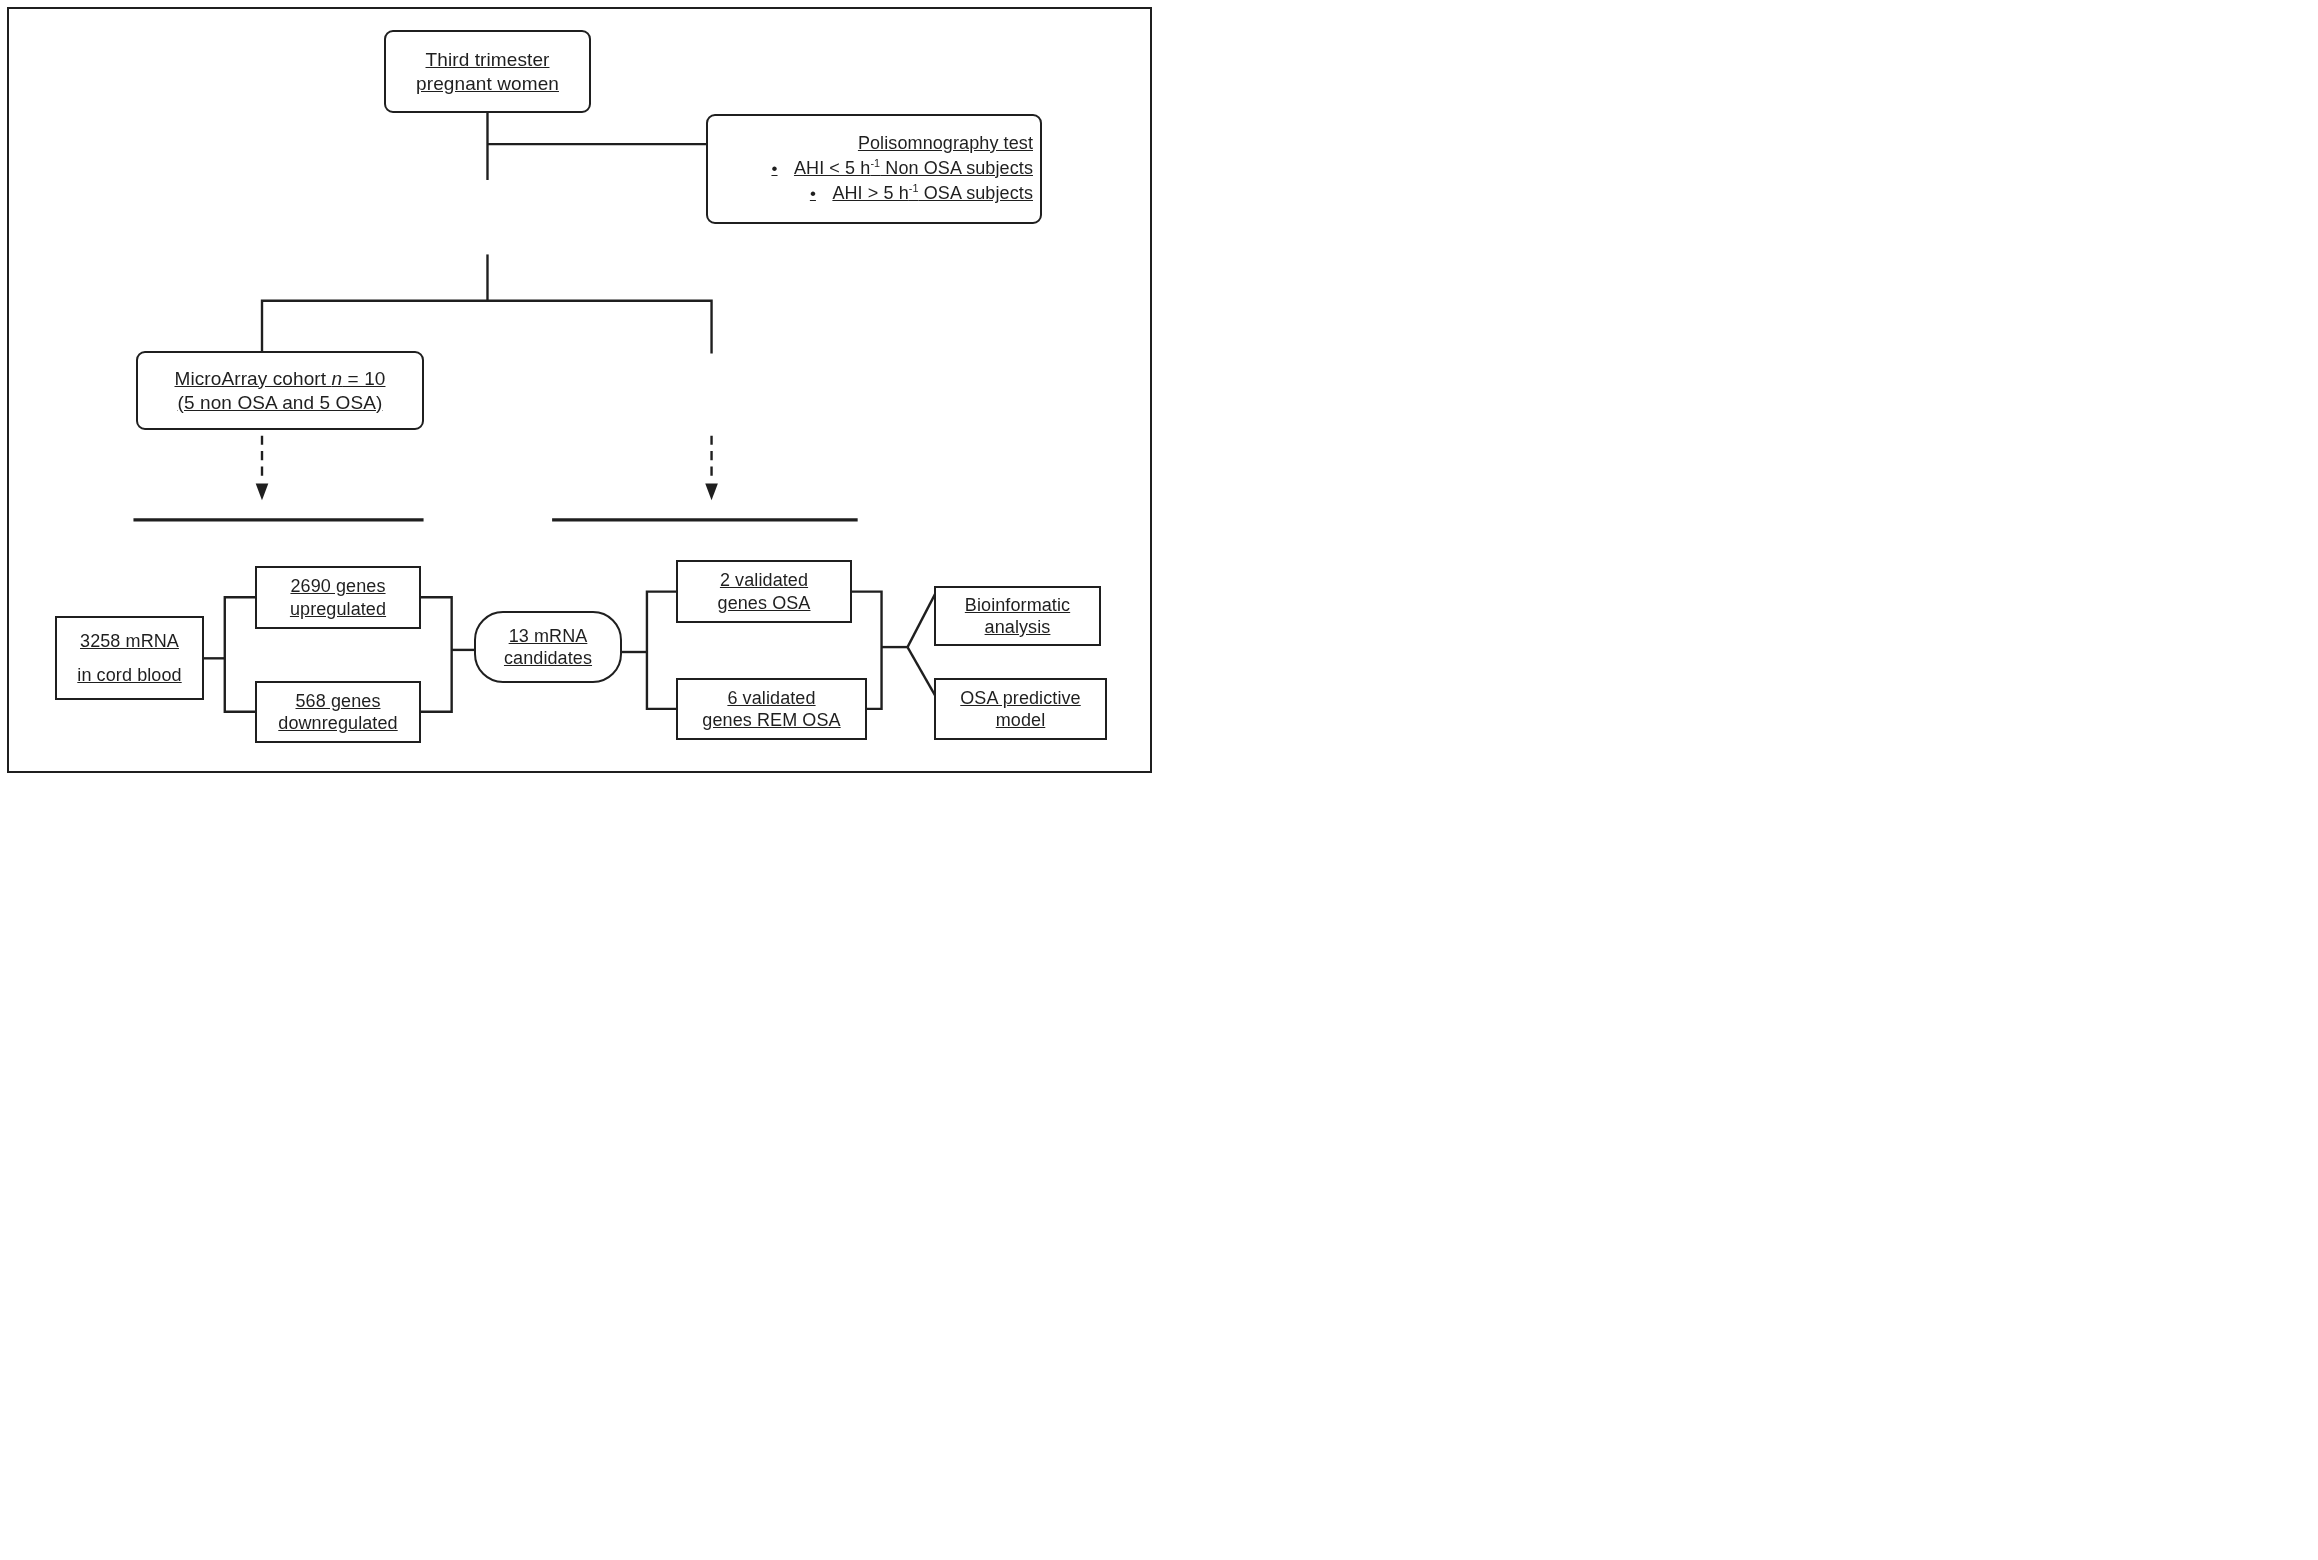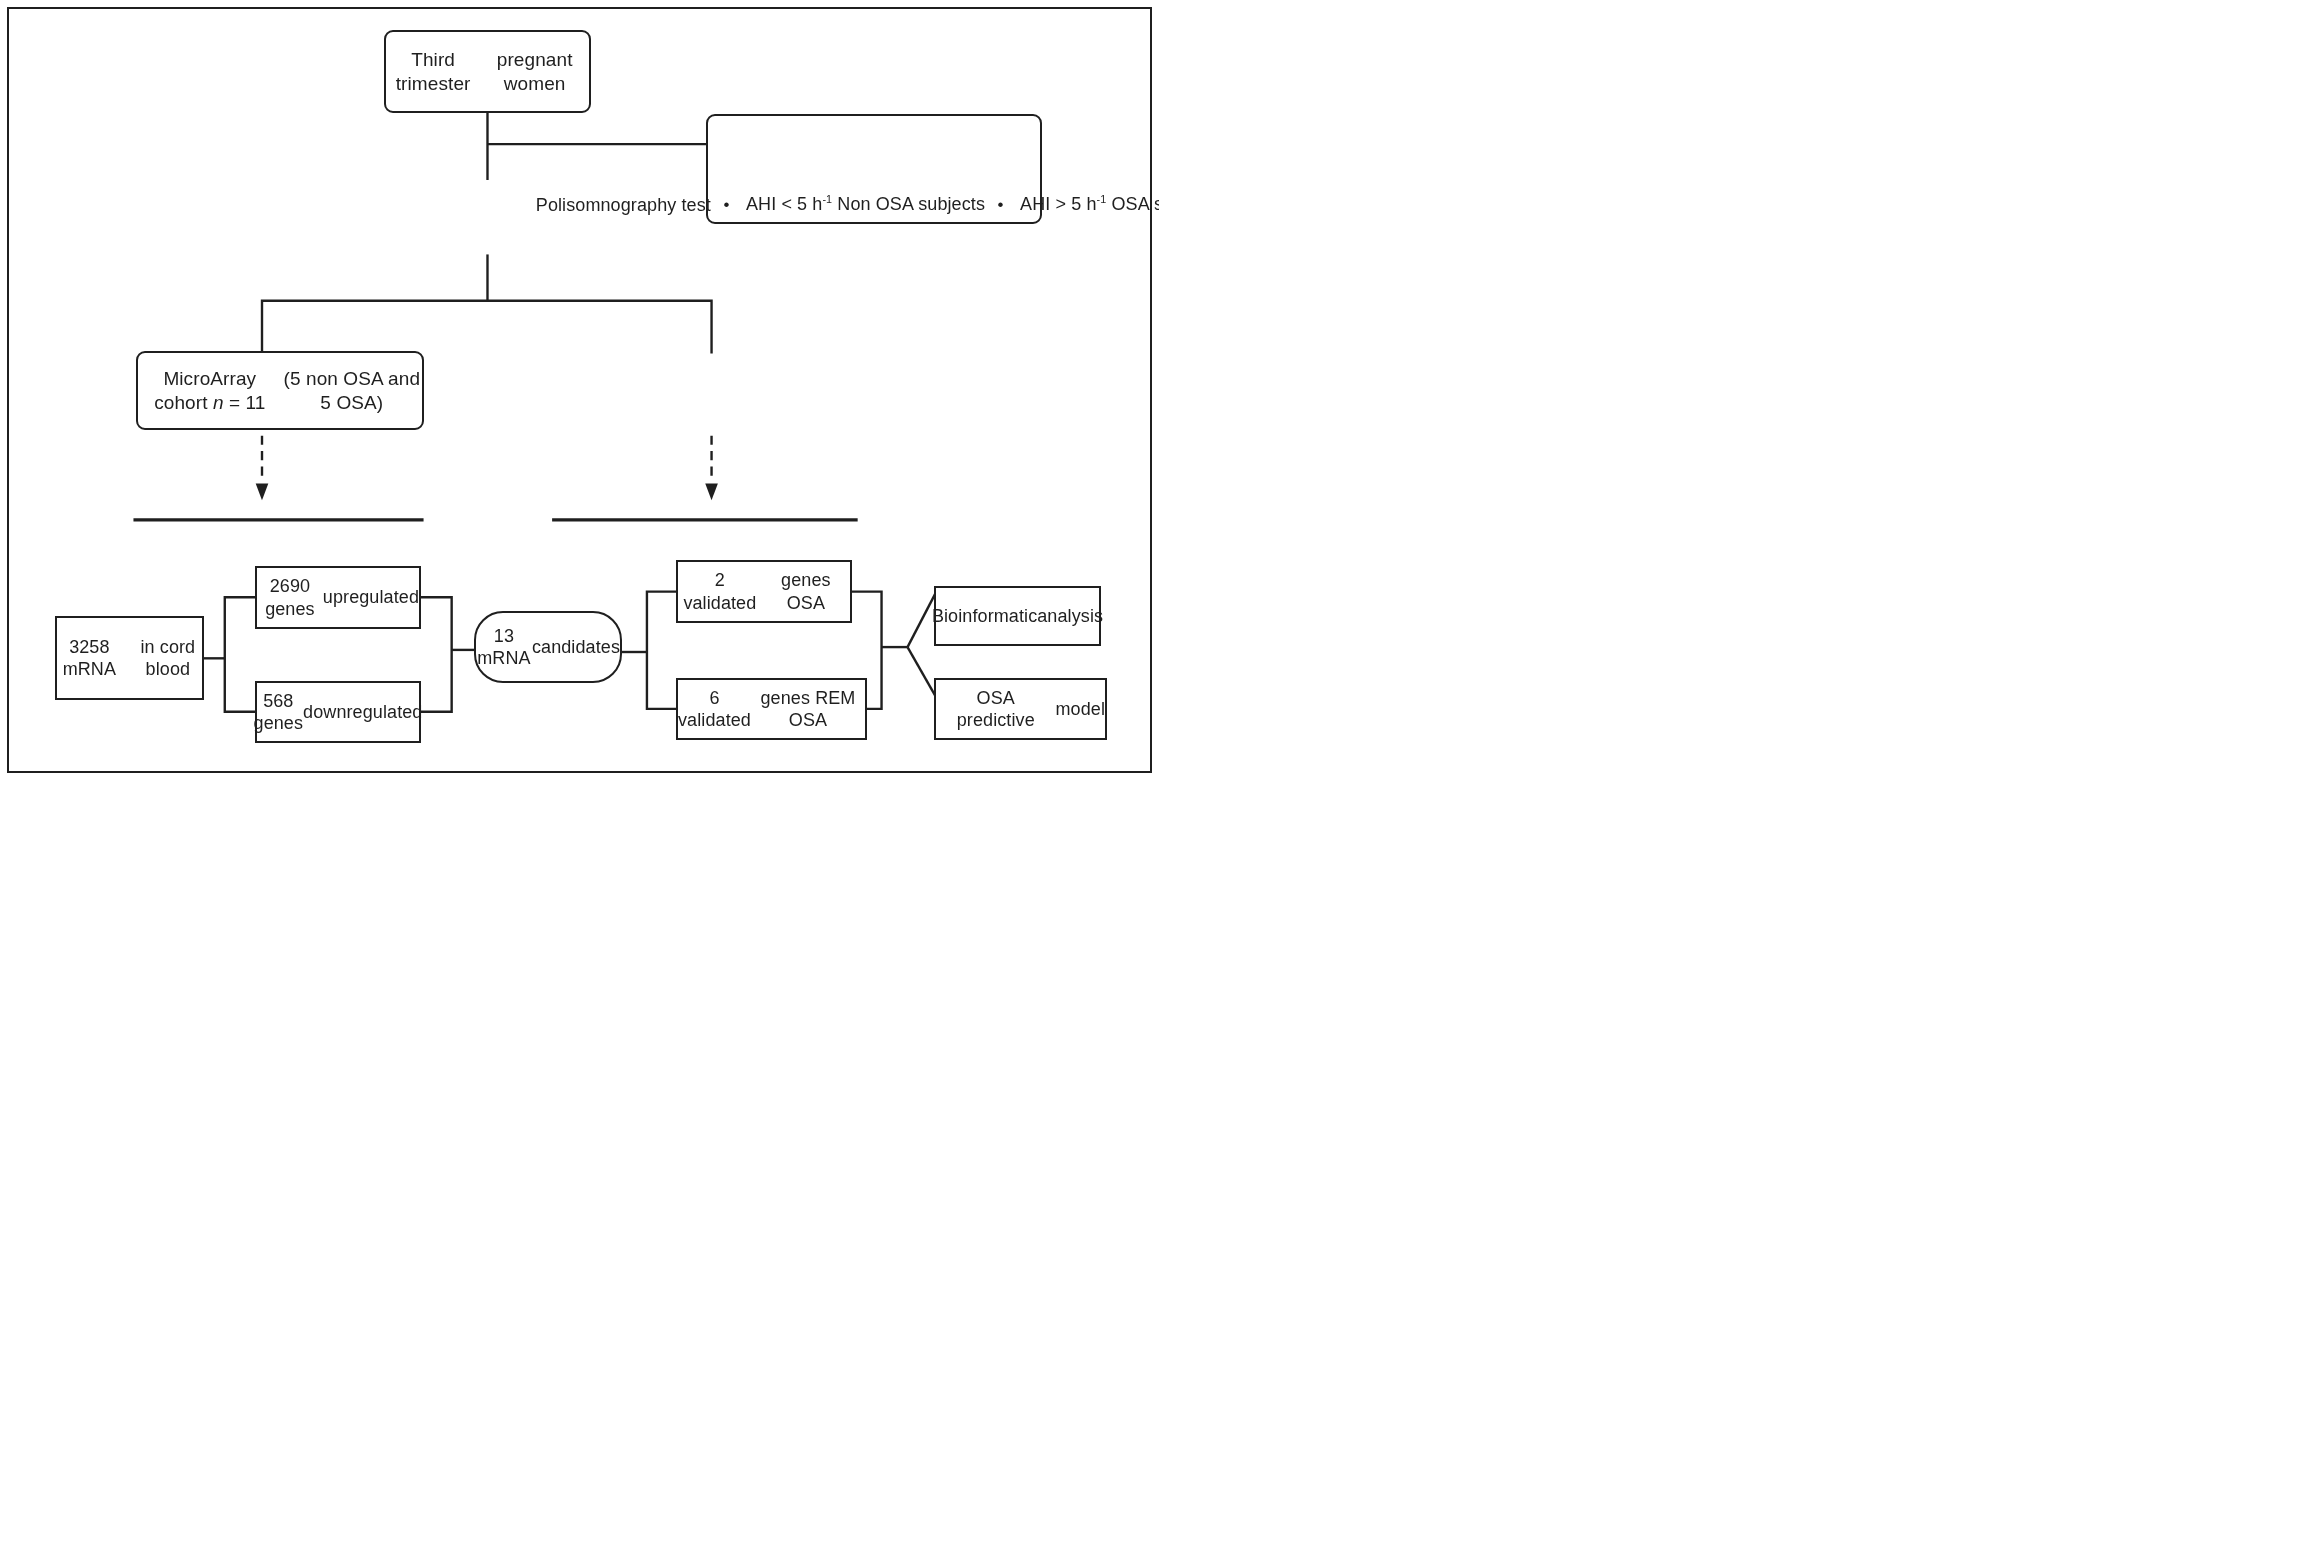--- a/index.html
+++ b/index.html
@@ -16,23 +16,23 @@
     position:absolute;left:7px;top:7px;right:7px;bottom:7px;
     border:2.8px solid var(--ink);pointer-events:none;background:transparent;
   }
   svg.wires{position:absolute;left:0;top:0;width:1159px;height:780px;}
   svg.wires path{fill:none;stroke:var(--ink);stroke-width:3.4;}
   svg.wires path.thick{stroke-width:4.6;}
   svg.wires path.dash{stroke-dasharray:13 9;}
   svg.wires polygon{fill:var(--ink);stroke:none;}
   .box{
     position:absolute;box-sizing:border-box;background:var(--paper);
-    border:2.8px solid var(--ink);display:flex;flex-direction:row;
+    border:2.8px solid var(--ink);display:flex;flex-direction:column;
     align-items:center;justify-content:center;text-align:center;
-    font-size:19px;line-height:24px;letter-spacing:0.1px;
+    font-size:19px;line-height:24px;letter-spacing:0.1px;text-decoration:underline;
   }
   .box.rounded{border-radius:9px;}
   .box.square{border-width:2.4px;border-radius:0;font-size:18px;line-height:22.5px;}
   .it{font-style:italic;}
   sup.exp{font-size:60%;line-height:0;vertical-align:super;}
   
   .box.psg{align-items:flex-end;justify-content:center;text-align:left;
     padding:4.2px 7px 4.2px 15.5px;font-size:18px;line-height:24.6px;}
   .psg-title{white-space:nowrap;}
   .bullet-row{display:flex;align-items:baseline;white-space:nowrap;}
@@ -87,21 +87,21 @@
       <span><span>AHI &lt; 5 h</span><sup class="exp">-1</sup><span> Non OSA subjects</span></span>
     </div>
     <div class="bullet-row">
       <span class="bullet-mark">•</span>
       <span><span>AHI &gt; 5 h</span><sup class="exp">-1</sup><span> OSA subjects</span></span>
     </div>
   </div>
 
 
   <div class="box rounded" style="left:136px;top:351px;width:288px;height:79px;">
-    <div><span>MicroArray cohort </span><span class="it">n</span><span> = 11</span></div>
+    <div><span>MicroArray cohort </span><span class="it">n</span><span> = 10</span></div>
     <div>(5 non OSA and 5 OSA)</div>
   </div>
 
 
   <div class="box square" style="left:55px;top:616px;width:149px;height:84px;gap:12px;">
     <div>3258 mRNA</div>
     <div>in cord blood</div>
   </div>
 
   <div class="box square" style="left:255px;top:566px;width:166px;height:63px;">

